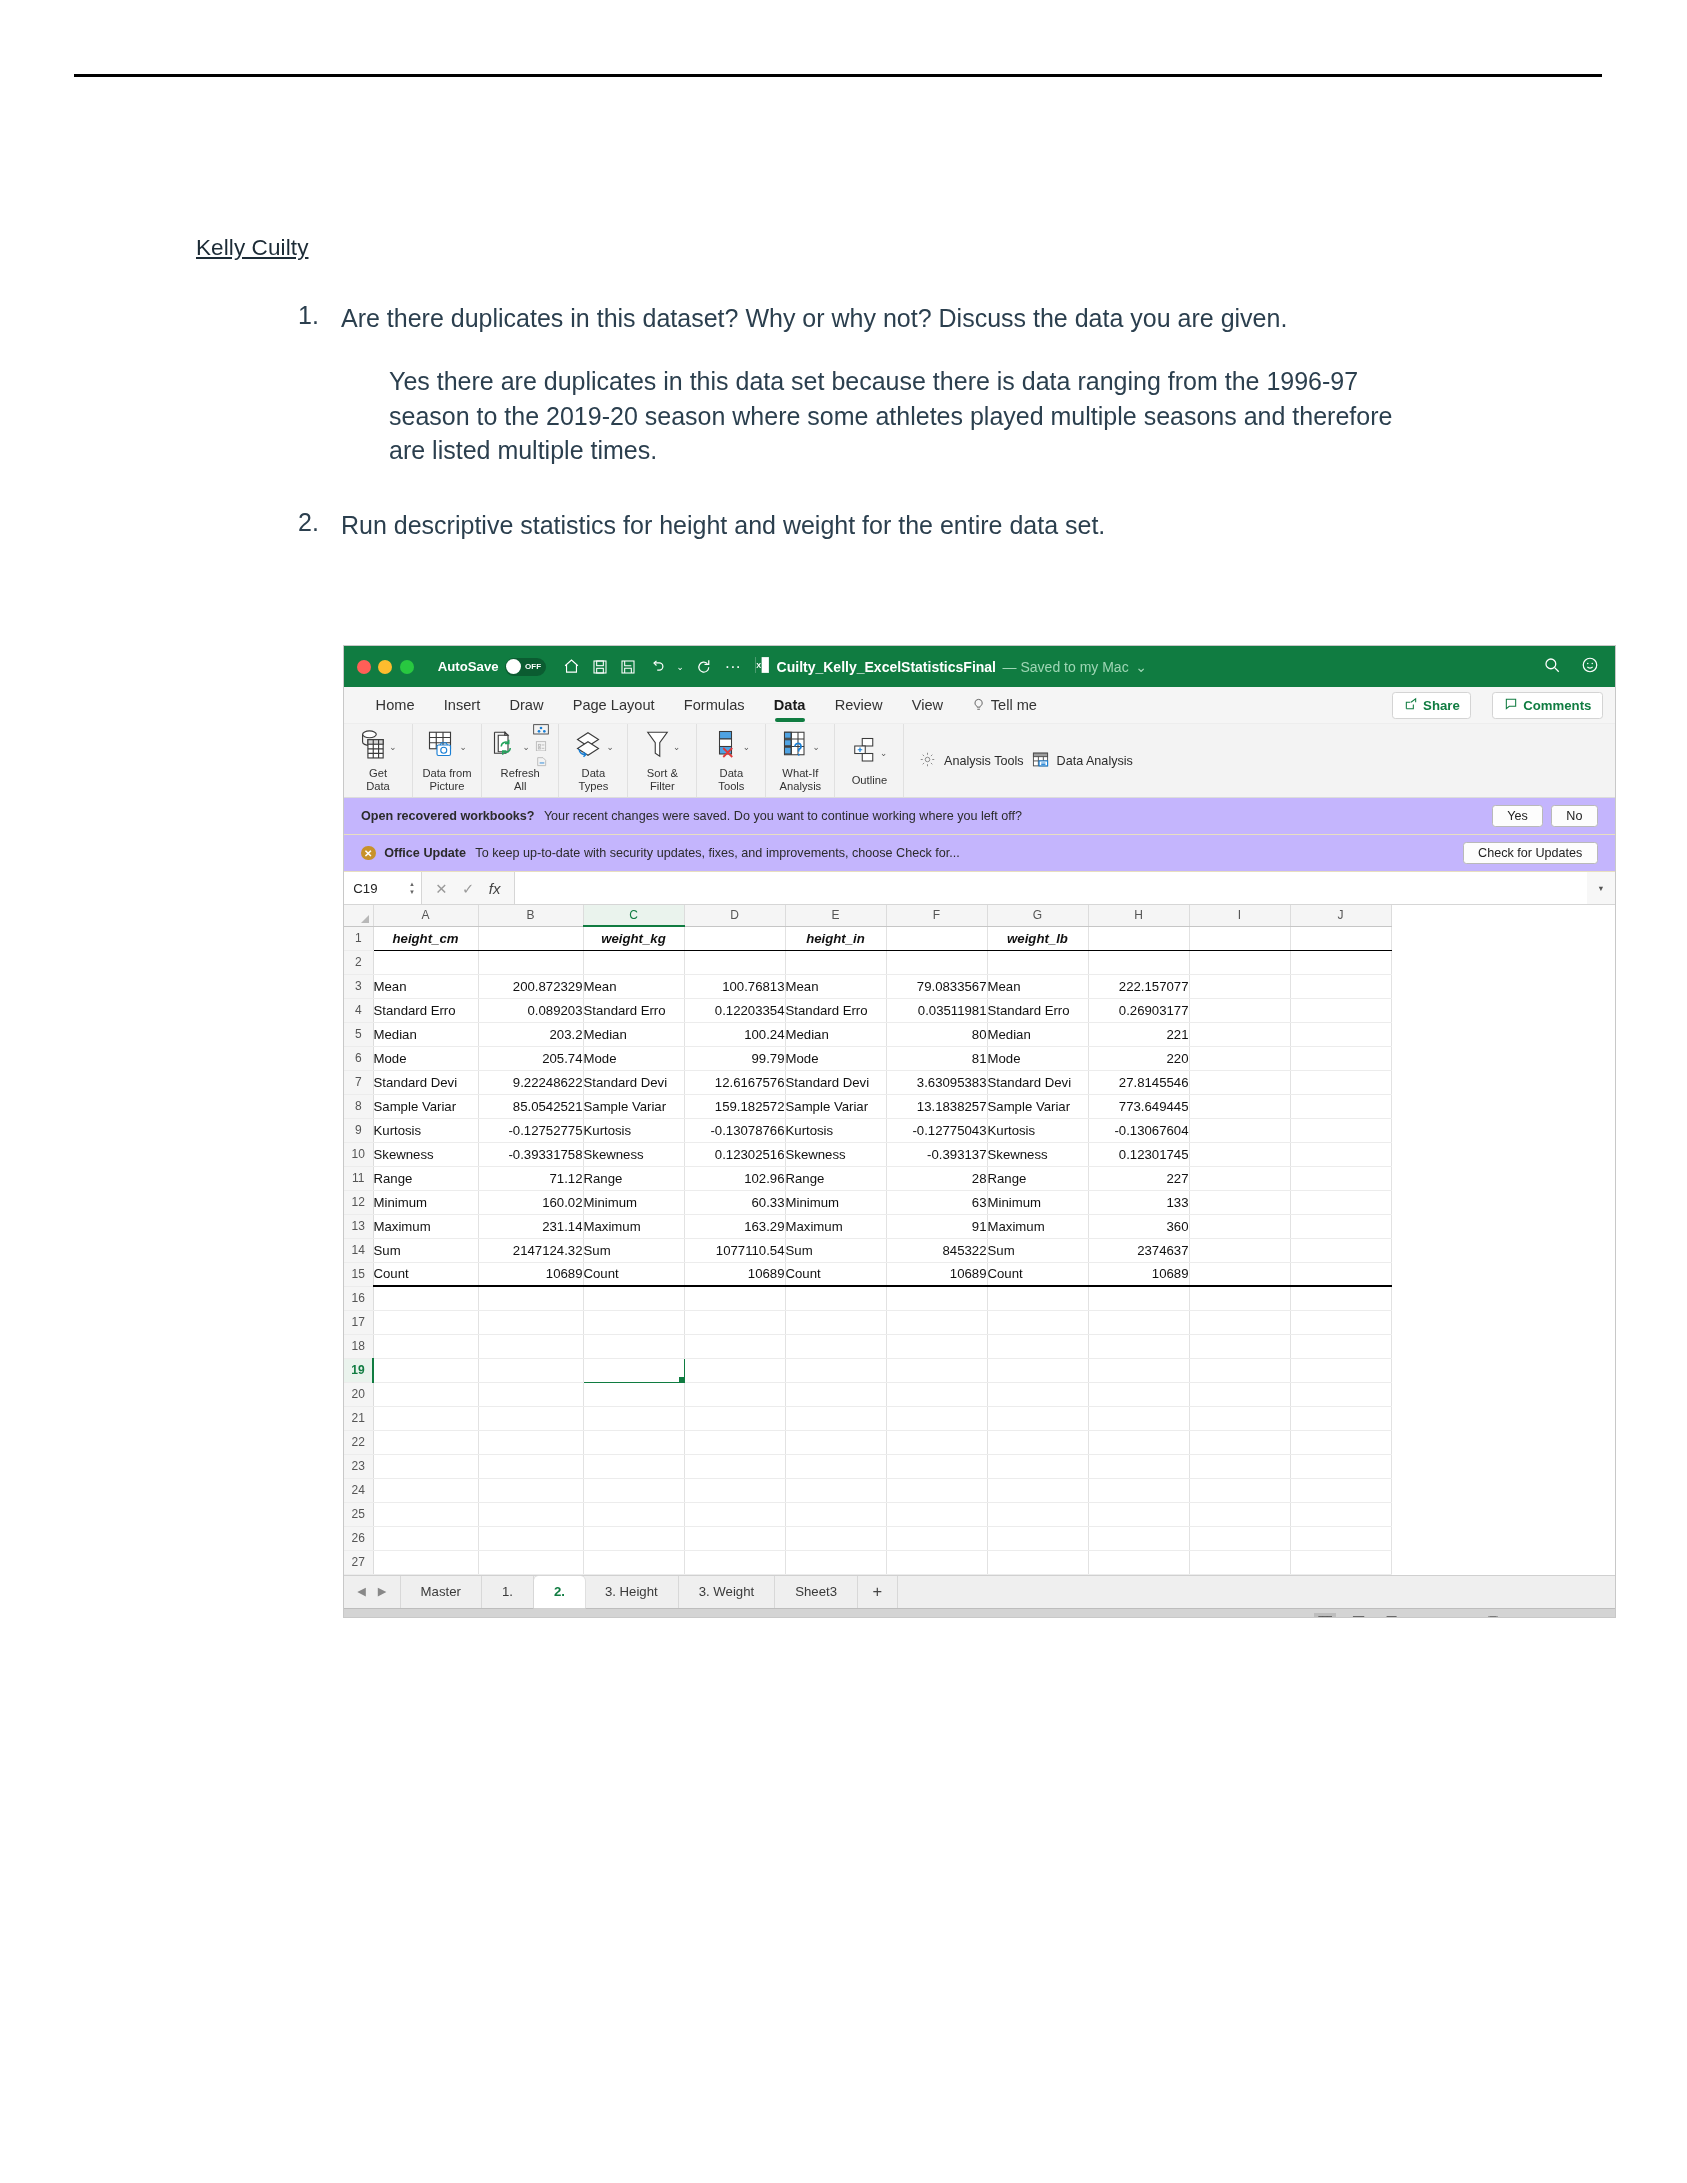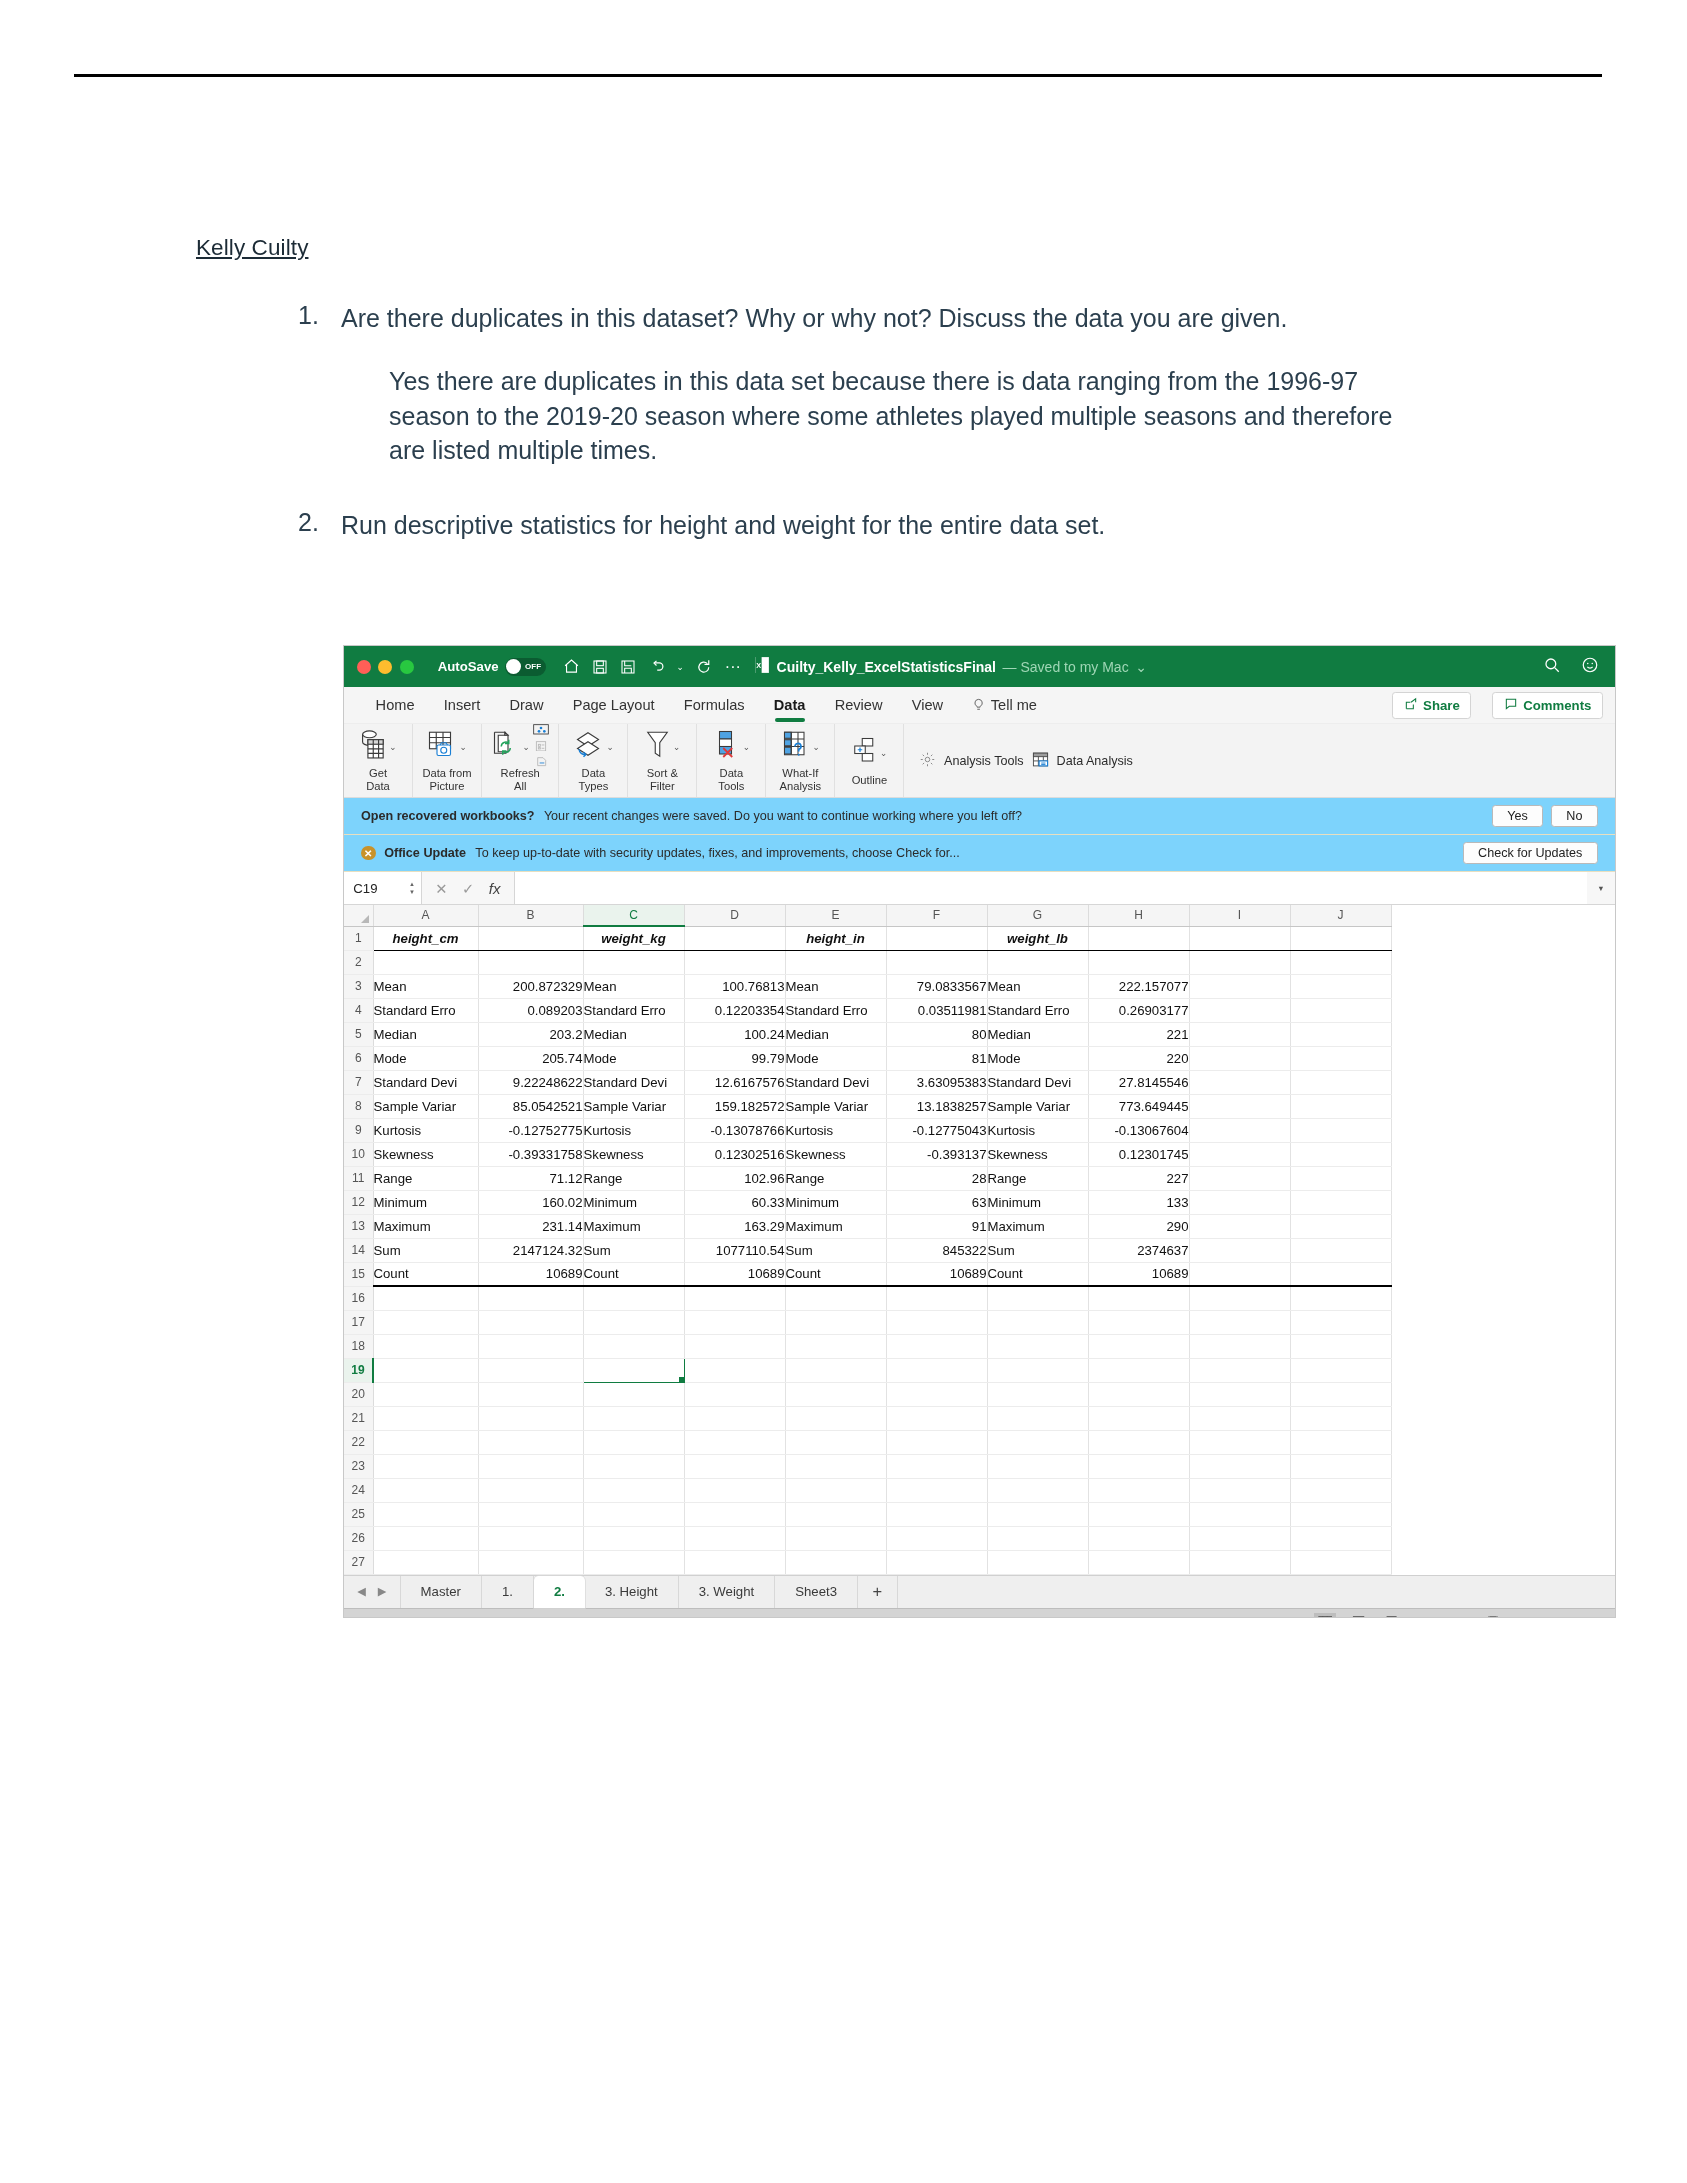--- a/index.html
+++ b/index.html
@@ -127,21 +127,21 @@
   }
   .chev { font-size: 8.6px; color: #555; }
   .rgroup-right {
     display: flex; flex-direction: row; justify-content: center;
     gap: 8px; padding-left: 14.6px;
   }
   .rr-item { display: flex; align-items: center; gap: 8px; font-size: 12.6px; color: #2b2b2b; }
 
   
   .notifbar {
-    background: #7dd3fc; border-bottom: 0.7px solid #e8dfc0;
+    background: #c4b5fd; border-bottom: 0.7px solid #e8dfc0;
     display: flex; align-items: center; padding: 0 17px; height: 37px;
     font-size: 12.6px; color: #2b2b2b;
   }
   .notifbar .strong { font-weight: 600; margin-right: 9.3px; }
   .notifbar .btns { margin-left: auto; display: flex; gap: 7.3px; }
   .nbtn {
     border: 0.7px solid #b9b9b9; border-radius: 3.3px; background: #fdfdfd;
     padding: 2.6px 14.6px; font-size: 12.6px; color: #222;
   }
   .errdot {
@@ -786,21 +786,21 @@
           </tr>
           <tr>
             <td class="rowhead">13</td>
             <td class="cell">Maximum</td>
             <td class="cell num">231.14</td>
             <td class="cell">Maximum</td>
             <td class="cell num">163.29</td>
             <td class="cell">Maximum</td>
             <td class="cell num">91</td>
             <td class="cell">Maximum</td>
-            <td class="cell num">290</td>
+            <td class="cell num">360</td>
             <td class="cell"></td>
             <td class="cell"></td>
           </tr>
           <tr>
             <td class="rowhead">14</td>
             <td class="cell">Sum</td>
             <td class="cell num">2147124.32</td>
             <td class="cell">Sum</td>
             <td class="cell num">1077110.54</td>
             <td class="cell">Sum</td>

